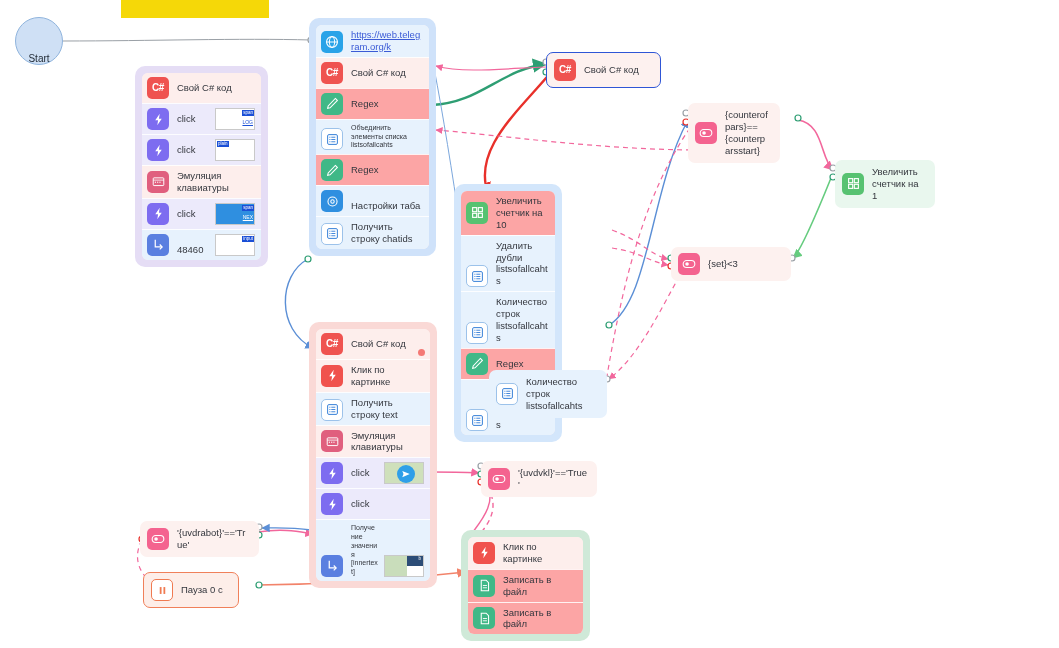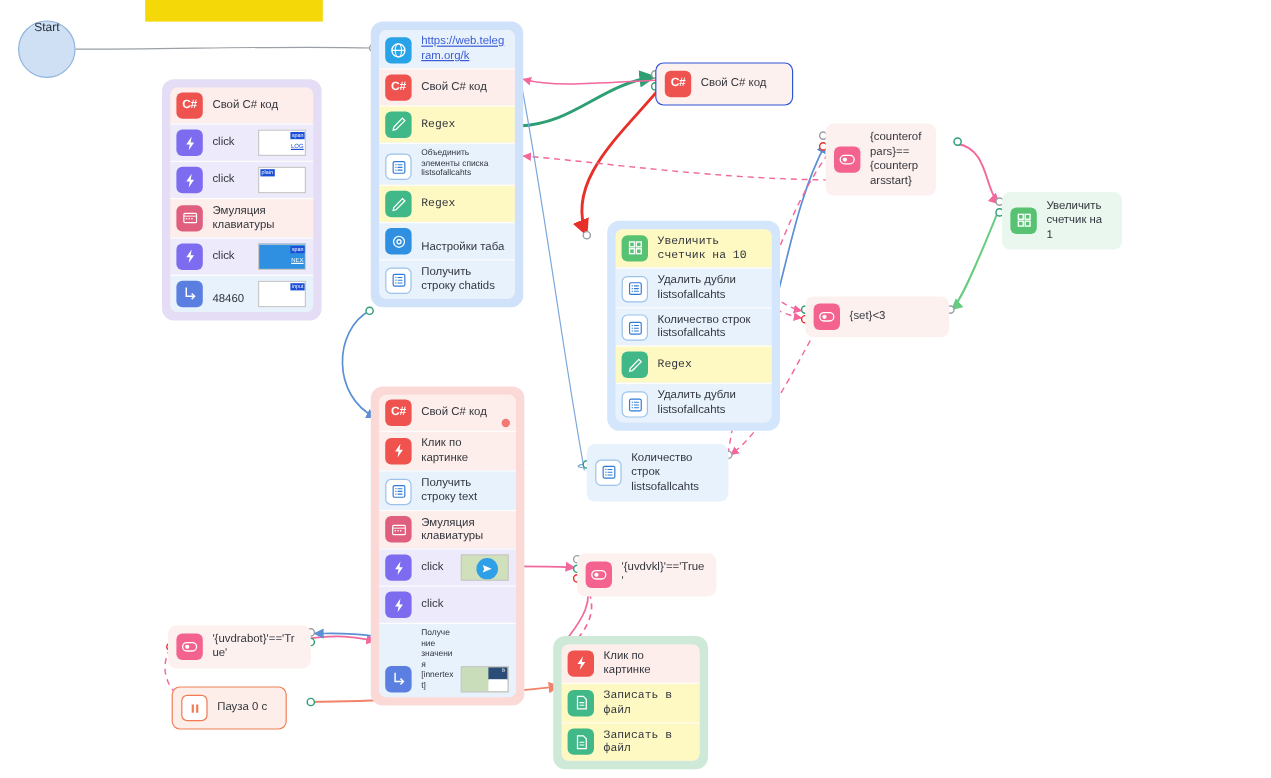--- a/index.html
+++ b/index.html
@@ -42,21 +42,21 @@
     position: relative;
   }
   .row + .row { border-top: 1px solid rgba(255,255,255,0.85); }
   .rows {
     border-radius: 6px;
     overflow: hidden;
     background: #fdf1f0;
   }
   .tint-red   { background: #fdeeec; }
   .tint-blue  { background: #e7f2fd; align-items: flex-end; }
-  .tint-green { background: #fef9c3; font-family: Liberation Mono, monospace; }
+  .tint-green { background: #fca5a5; }
   .tint-purp  { background: #eceafb; }
 
   .ico {
     width: 22px; height: 22px;
     border-radius: 5px;
     flex: 0 0 22px;
     display: flex; align-items: center; justify-content: center;
     color: #fff;
     font-size: 10px;
     font-weight: bold;
@@ -127,21 +127,21 @@
   .node-green{ background: #e9f7ee; }
   .node-sel  { border: 1.5px solid #2f56d6; }
   .node-pause{ border: 1.5px solid #f0805a; background:#fdeee9;}
 
   .start {
     position: absolute;
     width: 48px; height: 48px;
     border-radius: 50%;
     background: #cfe0f5;
     border: 1px solid #8fb4dd;
-    display: flex; align-items: flex-start; justify-content: center;
+    display: flex; align-items: flex-end; justify-content: center;
     font-size: 10px; color: #1f2833;
     z-index: 4;
   }
   .yellowbar {
     position: absolute;
     background: #f5d808;
     z-index: 2;
   }
   .reddot {
     position: absolute;
@@ -408,21 +408,21 @@
               <rect x="4.2" y="7.4" width="1.2" height="1.2" fill="#2f7bd6"></rect>
               <rect x="4.2" y="10.2" width="1.2" height="1.2" fill="#2f7bd6"></rect>
             </svg>
         </span>
         <span class="lbl">Получить строку chatids</span>
       </div>
 
     </div>
   </div>
 
-  <div class="grp grp-lblue" style="left:506px; top:184px; width:144px;">
+  <div class="grp grp-lblue" style="left:454px; top:184px; width:108px;">
     <div class="rows">
 
       <div class="row tint-green">
         <span class="ico ic-cnt">
           <svg width="13" height="13" viewBox="0 0 16 16">
               <rect x="2" y="2" width="5" height="5" fill="none" stroke="#fff" stroke-width="1.4"></rect>
               <rect x="9" y="2" width="5" height="5" fill="none" stroke="#fff" stroke-width="1.4"></rect>
               <rect x="2" y="9" width="5" height="5" fill="none" stroke="#fff" stroke-width="1.4"></rect>
               <rect x="9" y="9" width="5" height="5" fill="none" stroke="#fff" stroke-width="1.4"></rect>
             </svg>

